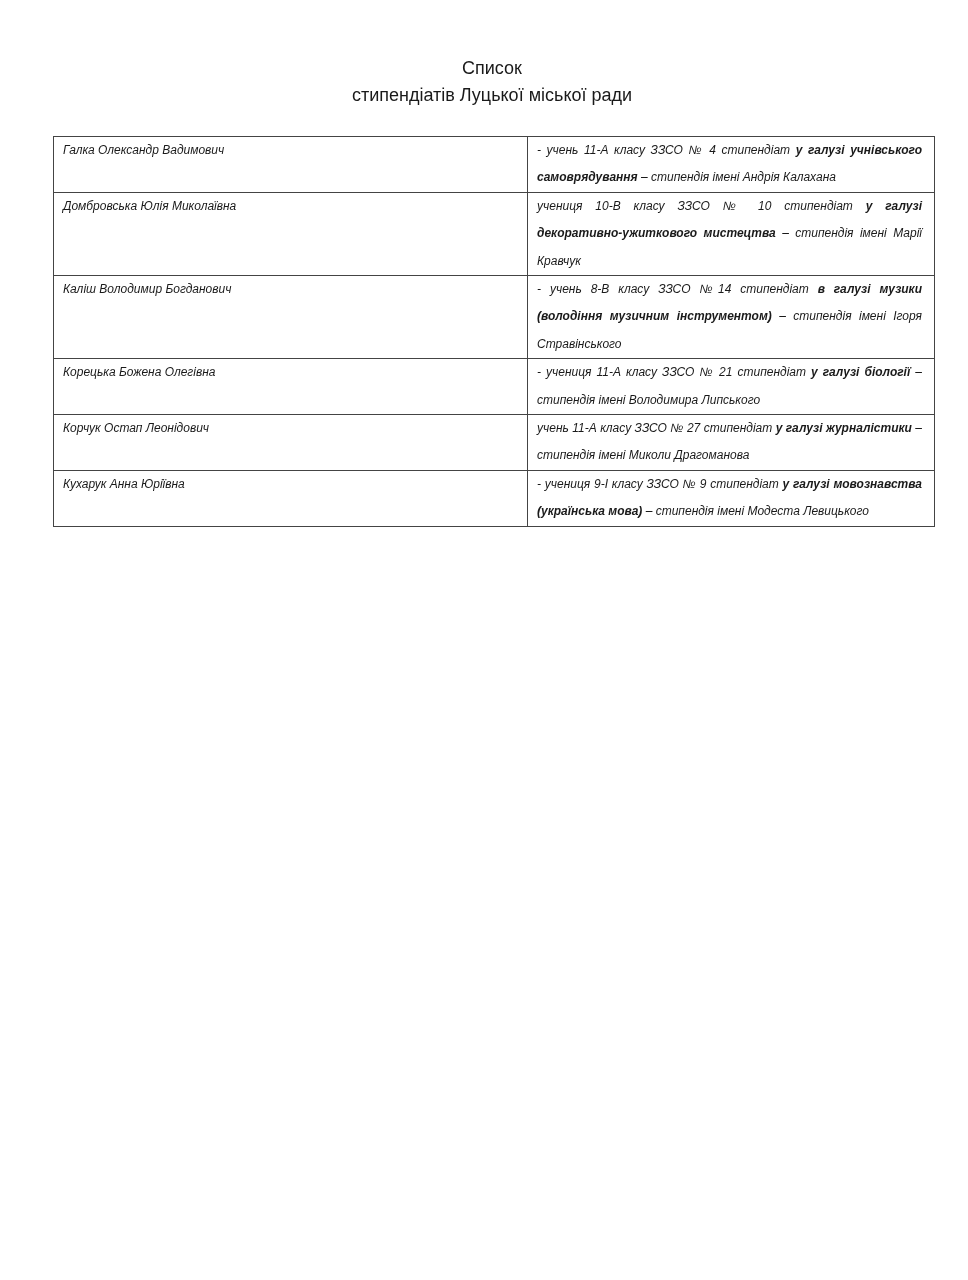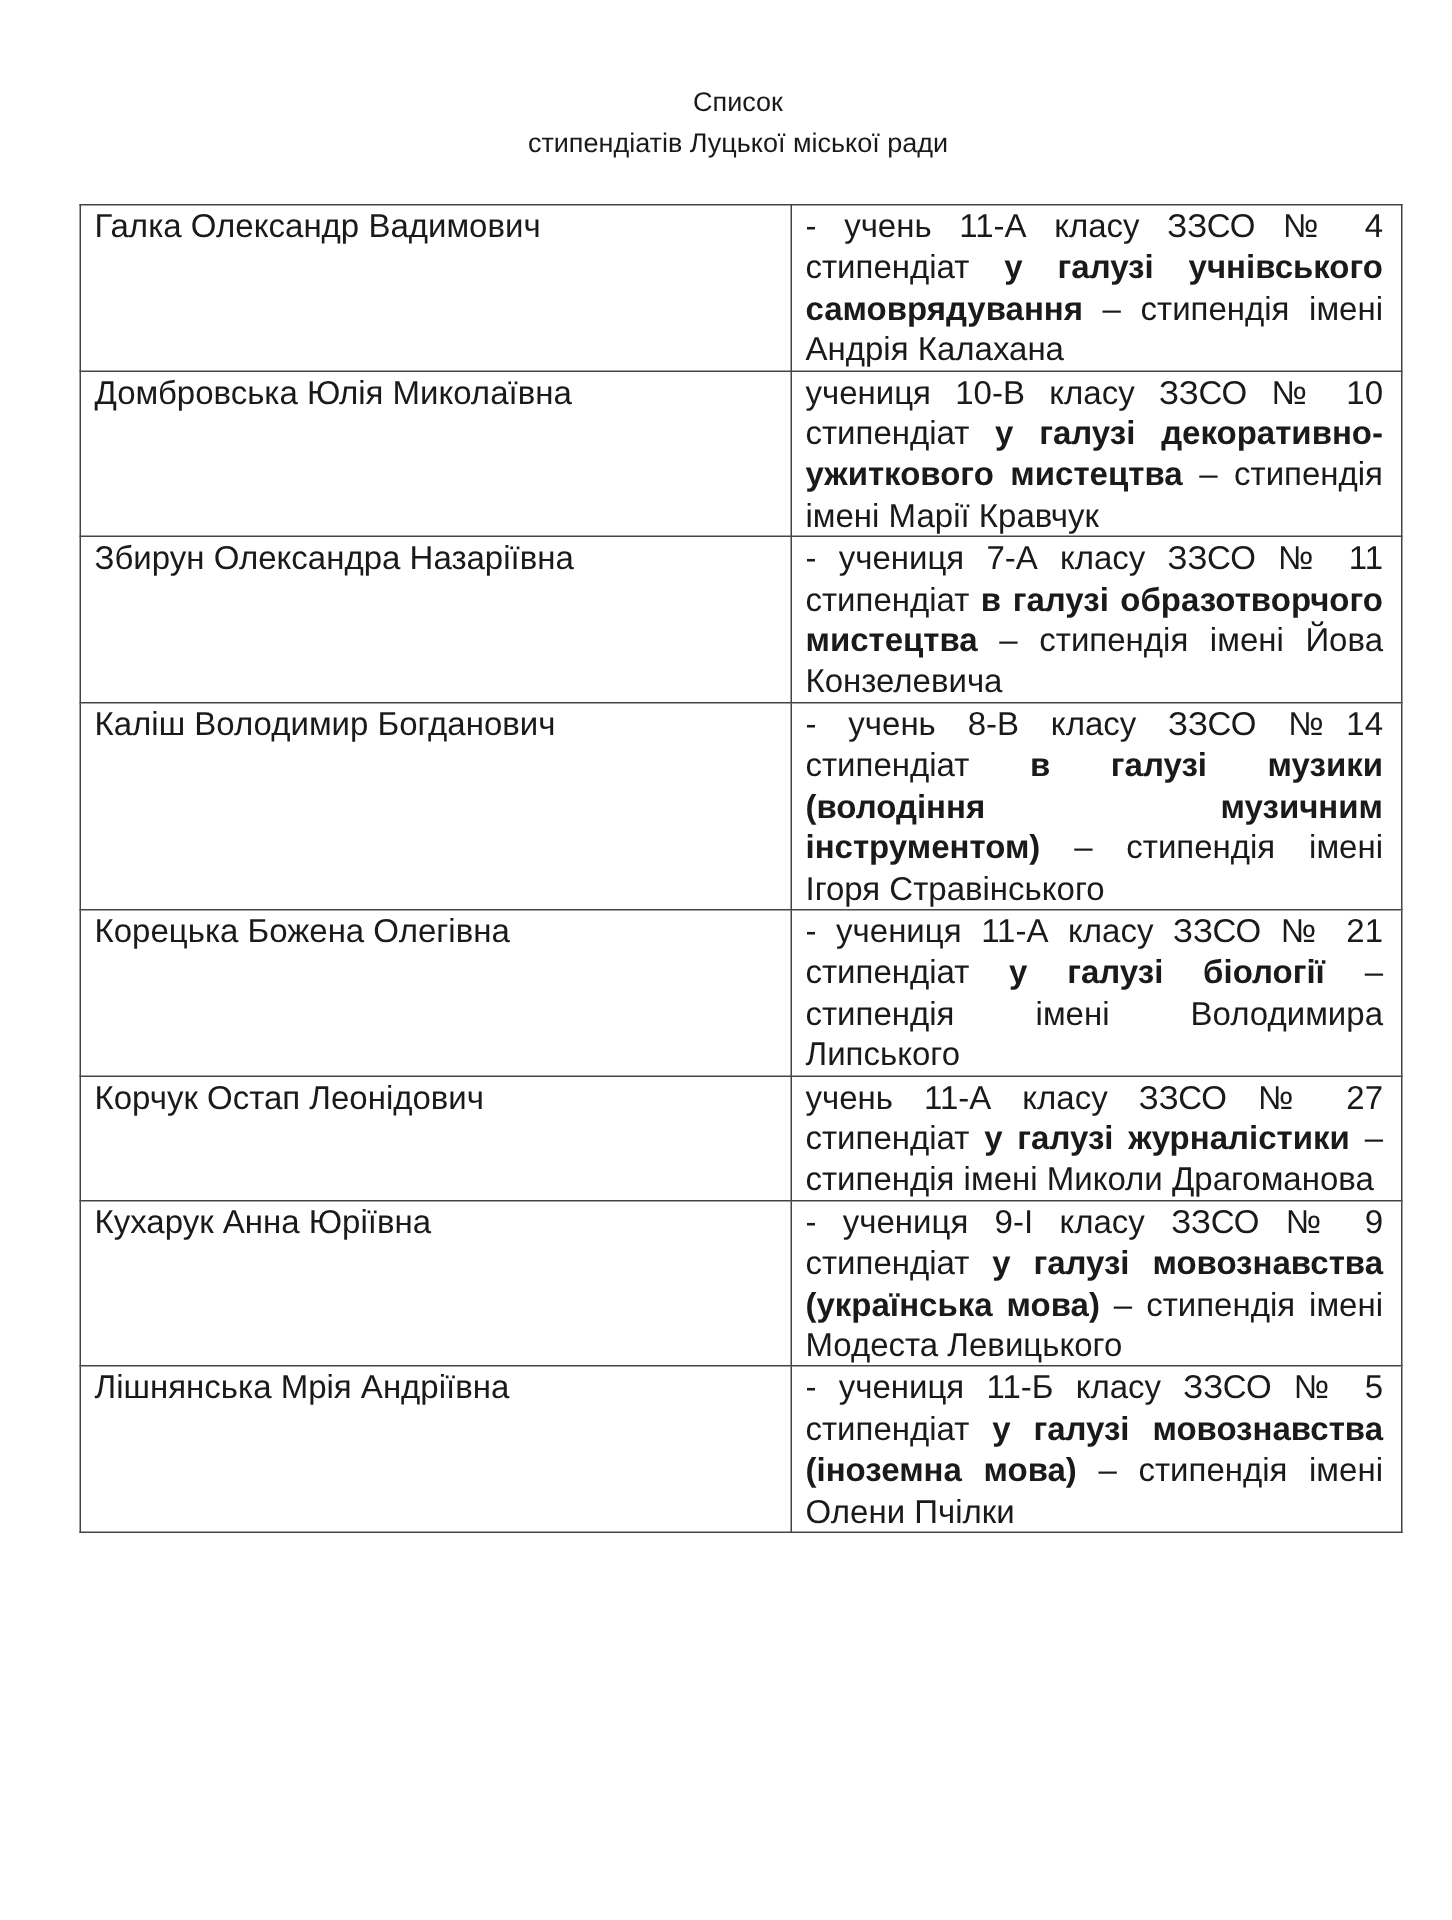--- a/index.html
+++ b/index.html
@@ -5,21 +5,21 @@
     html, body { margin: 0; padding: 0; background: #ffffff; }
     body { width: 968px; height: 1280px; position: relative; overflow: hidden;
            font-family: "Liberation Sans", "DejaVu Sans", sans-serif; color: #1a1a1a; }
     .title { position: absolute; left: 0; width: 984px; text-align: center;
              font-size: 18px; line-height: 27px; }
     .title.l1 { top: 55px; }
     .title.l2 { top: 82px; }
     table.list { position: absolute; left: 53px; top: 136px; width: 882px;
                  border-collapse: collapse; table-layout: fixed; }
     table.list td { border: 1.5px solid #444; vertical-align: top; padding: 0 12px 0 9px;
-                    font-size: 22px; line-height: 27.4px; }
+                    font-size: 12px; line-height: 27.4px; font-style: italic; }
     td.name { width: 452px; padding-top: 1px; }
     td.desc { text-align: justify; padding-left: 11px; padding-right: 13px; padding-top: 1px; }
     td.desc b { font-weight: bold; }
   </style>
 </head>
 <body>
 
 <div class="title l1">Список</div>
 <div class="title l2">стипендіатів Луцької міської ради</div>
 
@@ -27,37 +27,29 @@
   <tbody id="rows">
       <tr>
         <td class="name">Галка Олександр Вадимович</td>
         <td class="desc"><span>- учень 11-А класу ЗЗСО № 4 стипендіат </span><b>у галузі учнівського самоврядування</b><span> – стипендія імені Андрія Калахана</span></td>
       </tr>
       <tr>
         <td class="name">Домбровська Юлія Миколаївна</td>
         <td class="desc"><span>учениця 10-В класу ЗЗСО № 10 стипендіат </span><b>у галузі декоративно-ужиткового мистецтва</b><span> – стипендія імені Марії Кравчук</span></td>
       </tr>
       <tr>
-        <td class="name">Збирун Олександра Назаріївна</td>
-        <td class="desc"><span>- учениця 7-А класу ЗЗСО № 11 стипендіат </span><b>в галузі образотворчого мистецтва</b><span> – стипендія імені Йова Конзелевича</span></td>
-      </tr>
-      <tr>
         <td class="name">Каліш Володимир Богданович</td>
         <td class="desc"><span>- учень 8-В класу ЗЗСО №14 стипендіат </span><b>в галузі музики (володіння музичним інструментом)</b><span> – стипендія імені Ігоря Стравінського</span></td>
       </tr>
       <tr>
         <td class="name">Корецька Божена Олегівна</td>
         <td class="desc"><span>- учениця 11-А класу ЗЗСО № 21 стипендіат </span><b>у галузі біології</b><span> – стипендія імені Володимира Липського</span></td>
       </tr>
       <tr>
         <td class="name">Корчук Остап Леонідович</td>
         <td class="desc"><span>учень 11-А класу ЗЗСО № 27 стипендіат </span><b>у галузі журналістики</b><span> – стипендія імені Миколи Драгоманова</span></td>
       </tr>
       <tr>
         <td class="name">Кухарук Анна Юріївна</td>
         <td class="desc"><span>- учениця 9-І класу ЗЗСО № 9 стипендіат </span><b>у галузі мовознавства (українська мова)</b><span> – стипендія імені Модеста Левицького</span></td>
       </tr>
-      <tr>
-        <td class="name">Лішнянська Мрія Андріївна</td>
-        <td class="desc"><span>- учениця 11-Б класу ЗЗСО № 5 стипендіат </span><b>у галузі мовознавства (іноземна мова)</b><span> – стипендія імені Олени Пчілки</span></td>
-      </tr>
     </tbody>
 </table>
 
 </body></html>

